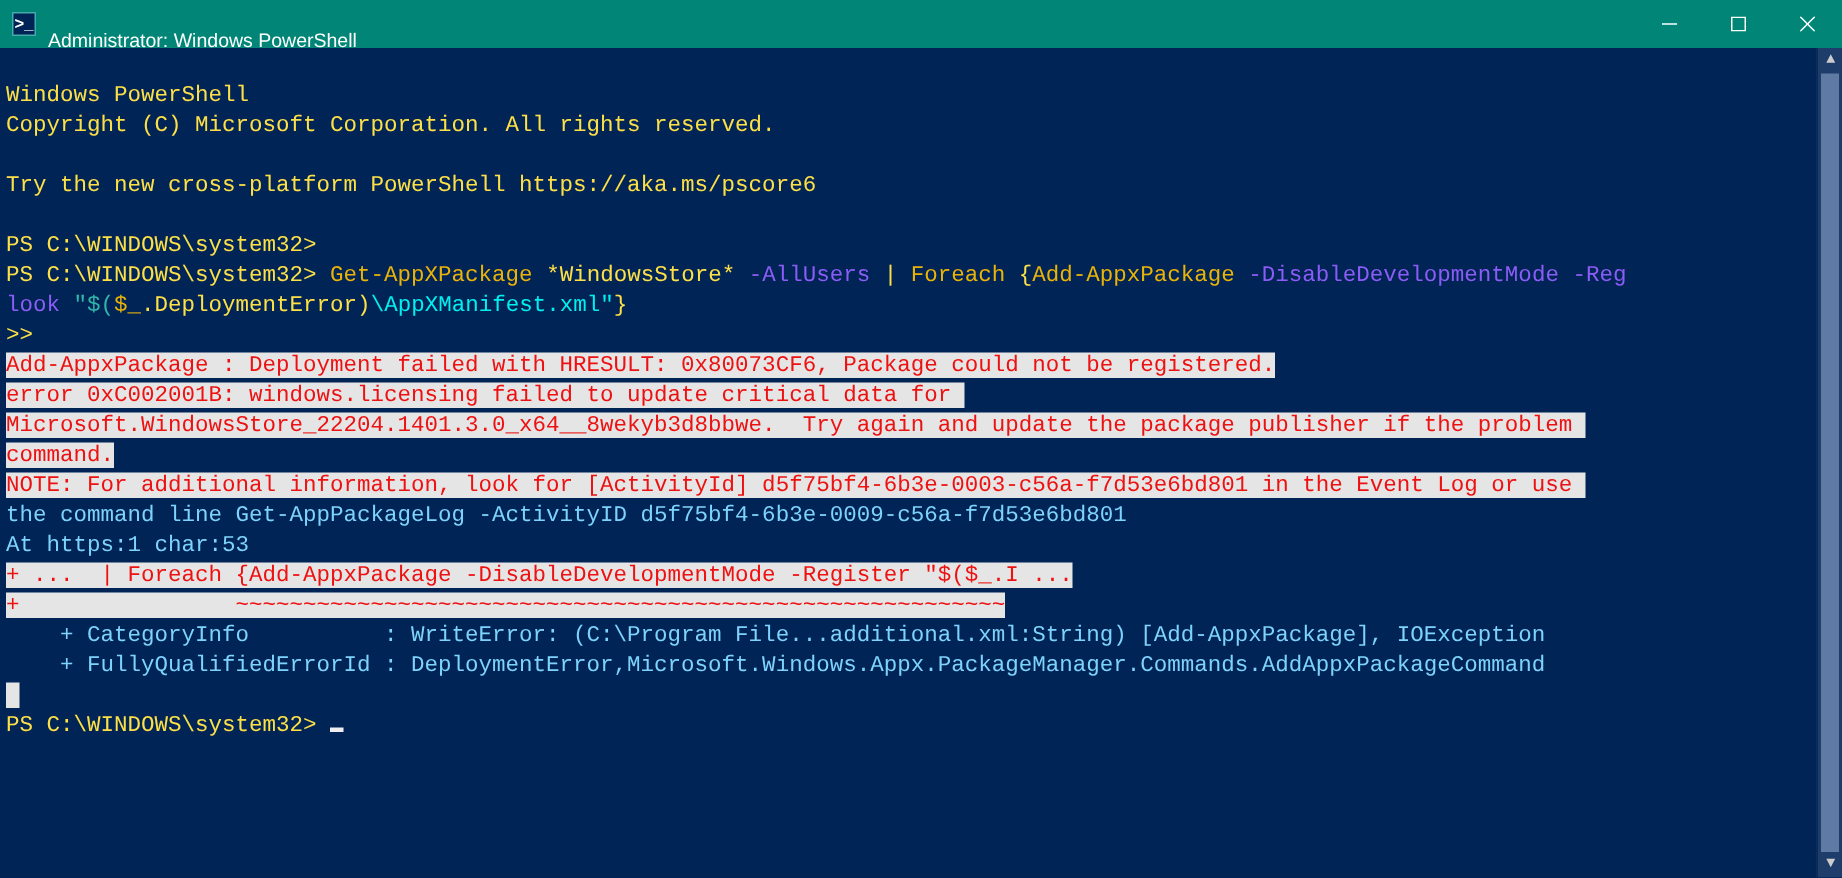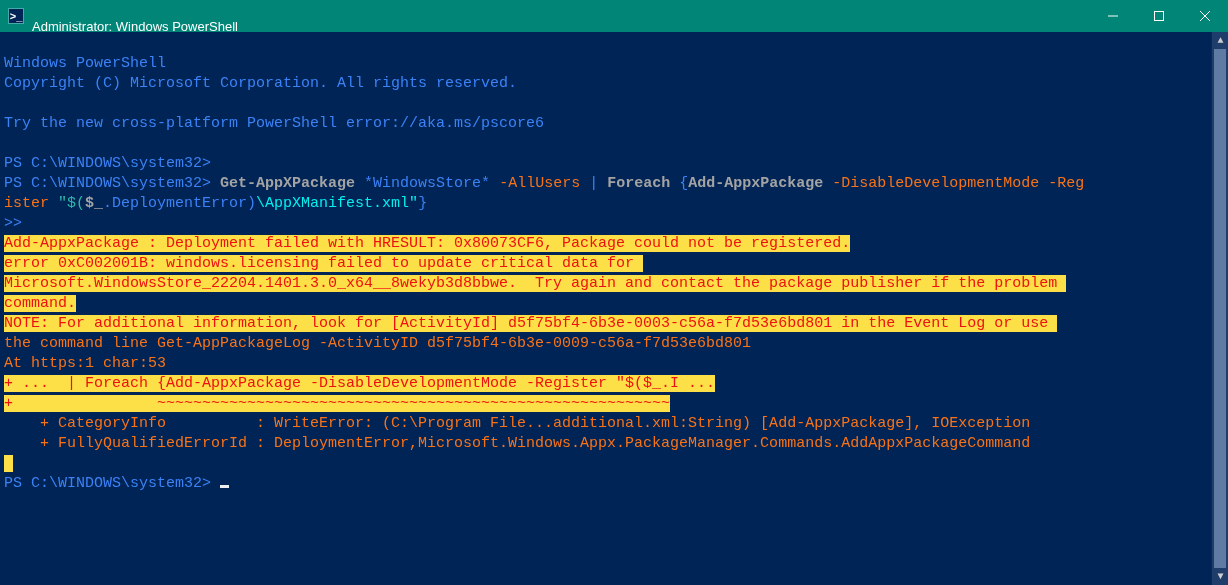--- a/index.html
+++ b/index.html
@@ -77,28 +77,28 @@
   .scroll-arrow.up { position:absolute; top:0; }
   .scroll-arrow.down { position:absolute; bottom:0; }
   .scroll-track { position:absolute; top:17px; bottom:17px; left:0; right:0; }
   .scroll-thumb {
     position:absolute; left:2px; right:2px; top:0;
     height: 100%;
     background: #5f7aa3;
   }
 
   .l { display:inline; }
-  .white { color:#3b82f6; }
-  .yellow { color:#a3a3a3;font-weight:bold; }
-  .gray { color:#f97316; }
+  .white { color:#fde047; }
+  .yellow { color:#eab308; }
+  .gray { color:#8b5cf6; }
   .cyan { color:#00f0f0; }
   .darkcyan { color:#2fb8aa; }
 
-  .err { color:#e11; background:#fde047; }
-  .errplain { color:#f97316; }
+  .err { color:#e11; background:#e5e5e5; }
+  .errplain { color:#7dd3fc; }
 
   .cursor {
     display:inline-block;
     width:9px; height:3px;
     background:#eeedf0;
     vertical-align: -1px;
   }
 </style>
 </head>
 <body>
@@ -123,29 +123,29 @@
         <line x1="10" y1="0" x2="0" y2="10" stroke="#fff" stroke-width="1"></line>
       </svg>
   </div>
 </div>
 
 <div class="console-wrap">
 <div class="console">
 <span class="white">Windows PowerShell</span>
 <span class="white">Copyright (C) Microsoft Corporation. All rights reserved.</span>
 
-<span class="white">Try the new cross-platform PowerShell error://aka.ms/pscore6</span>
+<span class="white">Try the new cross-platform PowerShell https://aka.ms/pscore6</span>
 
 <span class="white">PS C:\WINDOWS\system32&gt;</span>
 <span class="l"><span class="white">PS C:\WINDOWS\system32&gt;</span><span class="white"> </span><span class="yellow">Get-AppXPackage</span><span class="white"> *WindowsStore* </span><span class="gray">-AllUsers</span><span class="white"> | </span><span class="yellow">Foreach</span><span class="white"> {</span><span class="yellow">Add-AppxPackage</span><span class="gray"> -DisableDevelopmentMode -Reg</span></span>
-<span class="l"><span class="gray">ister </span><span class="darkcyan">"$(</span><span class="yellow">$_</span><span class="white">.DeploymentError</span><span class="white">)</span><span class="cyan">\AppXManifest.xml"</span><span class="white">}</span></span>
+<span class="l"><span class="gray">look </span><span class="darkcyan">"$(</span><span class="yellow">$_</span><span class="white">.DeploymentError</span><span class="white">)</span><span class="cyan">\AppXManifest.xml"</span><span class="white">}</span></span>
 <span class="white">&gt;&gt;</span>
 <span class="err">Add-AppxPackage : Deployment failed with HRESULT: 0x80073CF6, Package could not be registered.</span>
 <span class="err">error 0xC002001B: windows.licensing failed to update critical data for </span>
-<span class="err">Microsoft.WindowsStore_22204.1401.3.0_x64__8wekyb3d8bbwe.  Try again and contact the package publisher if the problem </span>
+<span class="err">Microsoft.WindowsStore_22204.1401.3.0_x64__8wekyb3d8bbwe.  Try again and update the package publisher if the problem </span>
 <span class="err">command.</span>
 <span class="err">NOTE: For additional information, look for [ActivityId] d5f75bf4-6b3e-0003-c56a-f7d53e6bd801 in the Event Log or use </span>
 <span class="errplain">the command line Get-AppPackageLog -ActivityID d5f75bf4-6b3e-0009-c56a-f7d53e6bd801</span>
 <span class="errplain">At https:1 char:53</span>
 <span class="err">+ ...  | Foreach {Add-AppxPackage -DisableDevelopmentMode -Register "$($_.I ...</span>
 <span class="err">+                ~~~~~~~~~~~~~~~~~~~~~~~~~~~~~~~~~~~~~~~~~~~~~~~~~~~~~~~~~</span>
 <span class="errplain">    + CategoryInfo          : WriteError: (C:\Program File...additional.xml:String) [Add-AppxPackage], IOException</span>
 <span class="errplain">    + FullyQualifiedErrorId : DeploymentError,Microsoft.Windows.Appx.PackageManager.Commands.AddAppxPackageCommand</span>
 <span class="err"> </span>
 <span class="l"><span class="white">PS C:\WINDOWS\system32&gt;</span><span class="white"> </span><span class="cursor"></span></span>

